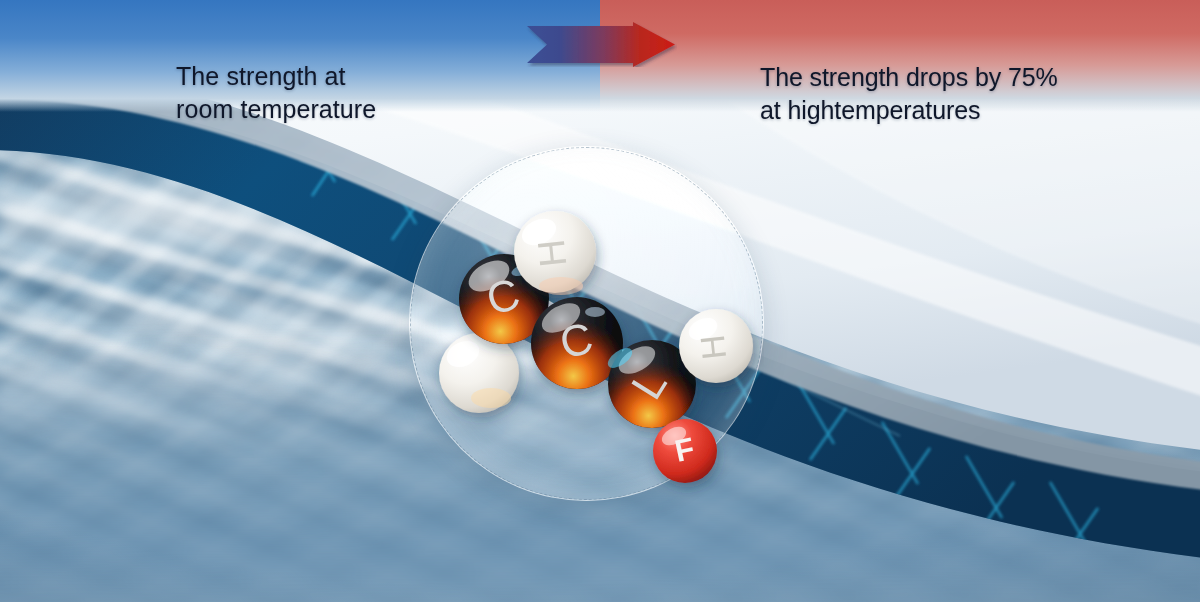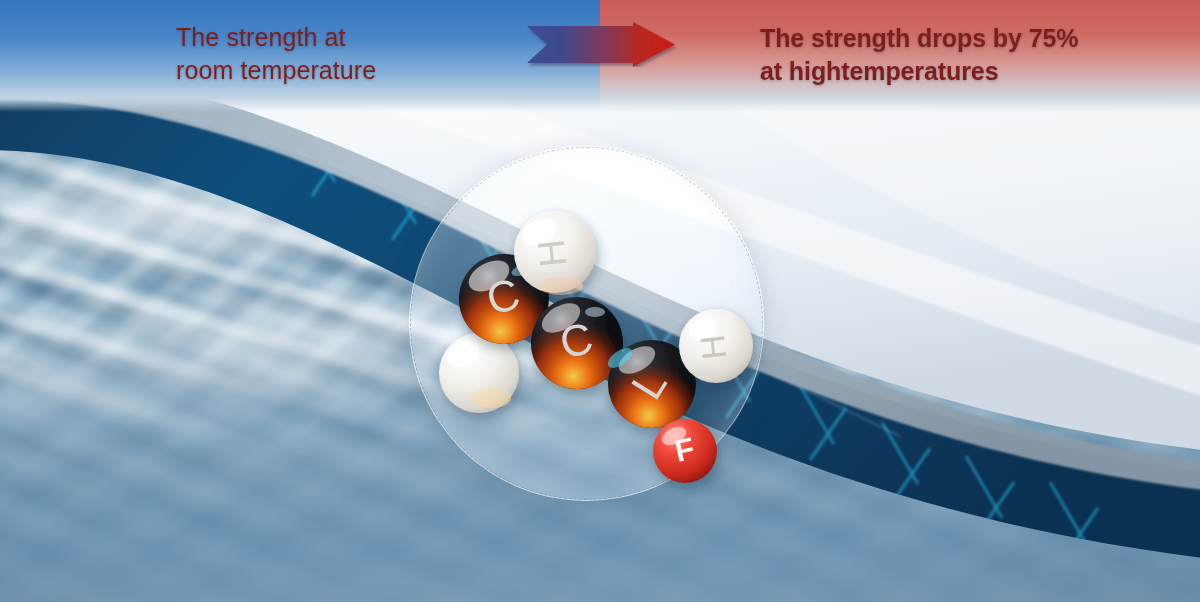--- a/index.html
+++ b/index.html
@@ -86,26 +86,27 @@
   
   .membrane-wrap{position:absolute;inset:0;}
   .membrane-sheet{position:absolute;left:0;top:0;width:1200px;height:602px;}
 
   
   .banner{position:absolute;left:0;top:0;width:1200px;height:112px;display:flex;}
   .banner-half{position:relative;height:100%;}
   .banner-left{width:600px;background:linear-gradient(180deg,#3576c0 0%,#4a86c8 34%,#84aed8 64%,#c3d5e4 88%,rgba(210,223,233,0) 100%);}
   .banner-right{width:600px;background:linear-gradient(180deg,#c95e59 0%,#cf6a63 30%,#d79a96 58%,#cfd9e2 88%,rgba(209,221,231,0) 100%);}
   .banner-text{
-    position:absolute;color:#7f1d1d;line-height:1.32;
+    position:absolute;color:#0f172a;line-height:1.32;
     text-shadow:0 1px 3px rgba(20,40,70,.30);
     white-space:pre-line;
+    margin-top:39px;
   }
   .banner-text.left{left:176px;top:21px;font-size:25px;font-weight:400;letter-spacing:.1px;}
-  .banner-text.right{left:760px;top:22px;font-size:25px;font-weight:700;letter-spacing:-.1px;}
+  .banner-text.right{left:760px;top:22px;font-size:25px;font-weight:400;letter-spacing:-.1px;}
 
   
   .arrow{position:absolute;left:525px;top:22px;width:152px;height:45px;}
 
   
   .lens{
     position:absolute;left:409px;top:146px;width:355px;height:355px;
     border-radius:50%;
     background:
       radial-gradient(110% 110% at 34% 26%, rgba(255,255,255,.34) 0%, rgba(255,255,255,.16) 44%, rgba(222,234,242,.12) 72%, rgba(190,208,222,.18) 100%);

